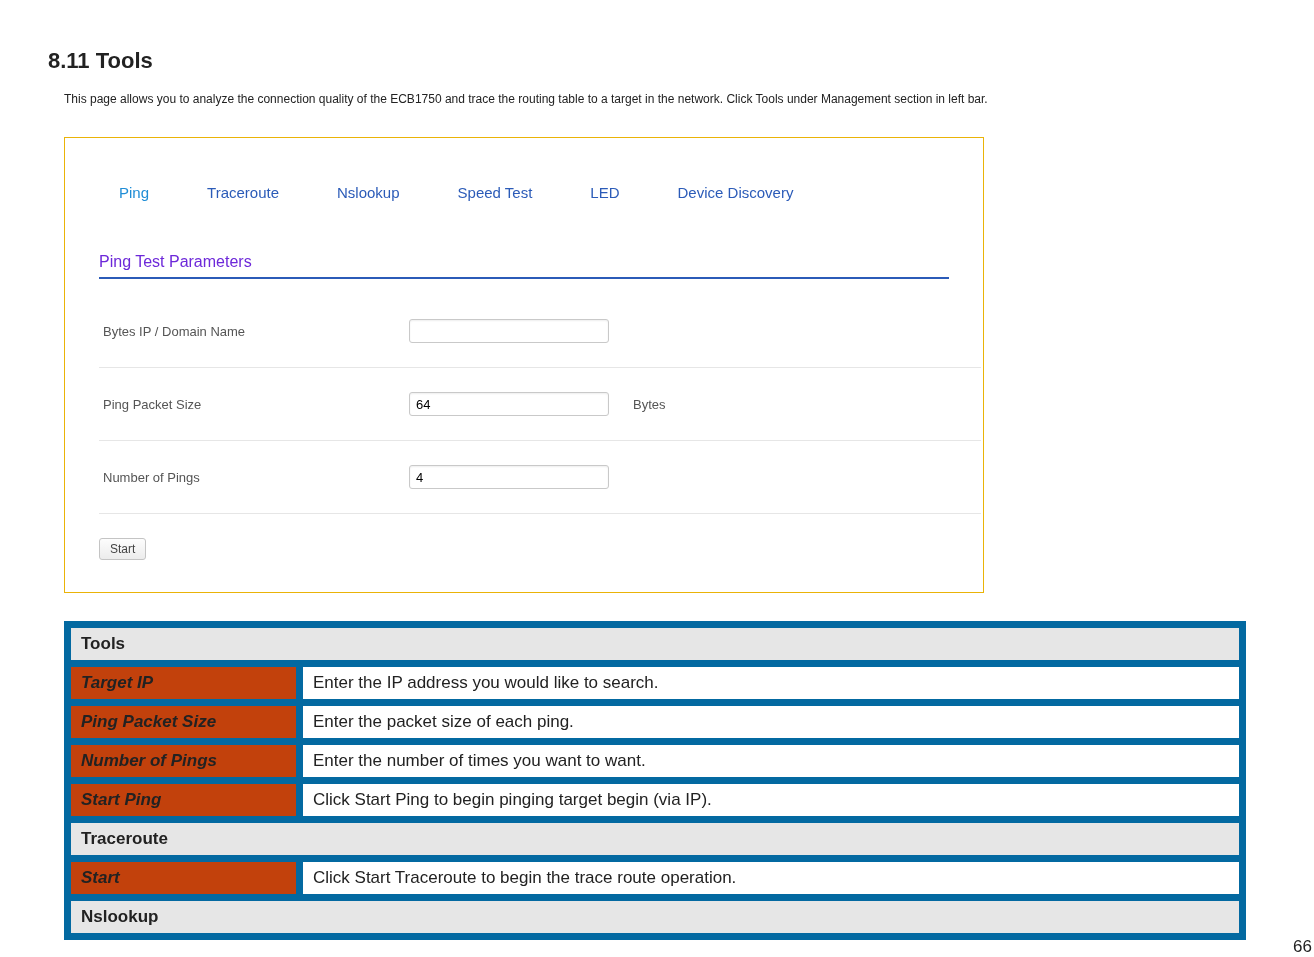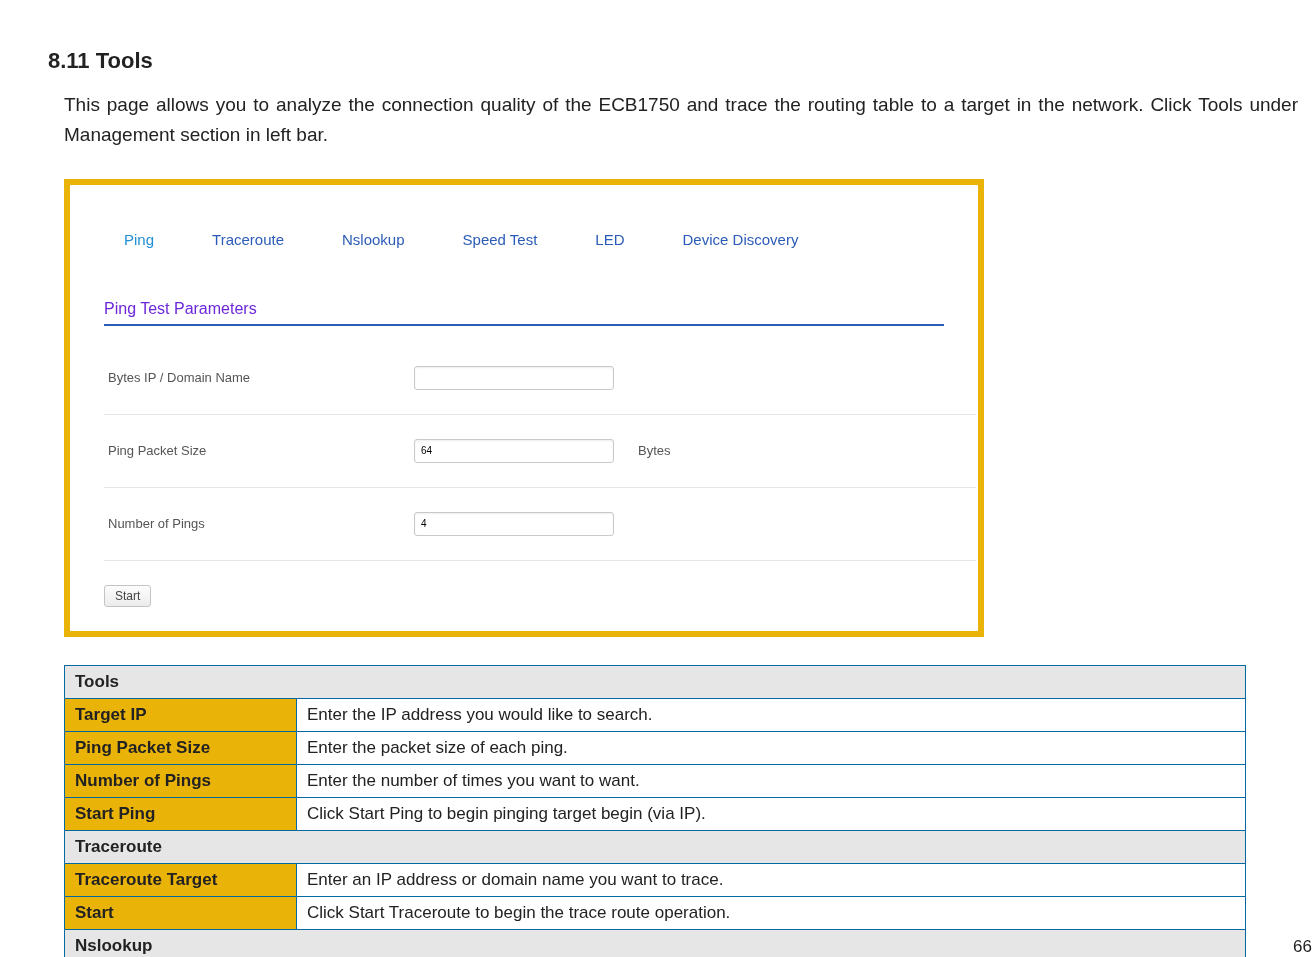--- a/index.html
+++ b/index.html
@@ -14,30 +14,30 @@
   }
   .page {
     padding: 0 16px 0 0;
   }
   h2.section-title {
     font-size: 22px;
     font-weight: 700;
     margin: 4px 0 6px 0;
   }
   .intro {
-    font-size: 19px;
+    font-size: 12px;
     line-height: 1.6;
     text-align: justify;
     margin-bottom: 28px;
   }
   .panel {
-    border: 6px solid #eab308;
+    border: 1px solid #eab308;
     background: #fff;
     width: 920px;
-    padding: 14px 18px 8px 18px;
+    padding: 14px 18px 16px 18px;
     margin-bottom: 28px;
   }
   .tab-row {
     display: flex;
     gap: 26px;
     font-family: Verdana, sans-serif;
     font-size: 15px;
     margin-bottom: 36px;
     padding-left: 4px;
   }
@@ -69,54 +69,55 @@
     vertical-align: middle;
   }
   .form-table td.label-col { width: 290px; }
   .form-table td.input-col { width: 230px; }
   .form-table input[type=text] {
     width: 200px;
     height: 24px;
     border: 1px solid #c9c9c9;
     border-radius: 3px;
     padding: 2px 6px;
-    font-size: 10px;
+    font-size: 13px;
     box-shadow: inset 0 1px 2px rgba(0,0,0,0.07);
   }
   .start-btn {
     margin-top: 8px;
     font-family: Verdana, sans-serif;
     font-size: 12px;
     color: #444;
     background: linear-gradient(#fdfdfd,#ececec);
     border: 1px solid #c4c4c4;
     border-radius: 3px;
     padding: 3px 10px;
     cursor: pointer;
   }
   table.desc-table {
     width: 1182px;
     border-collapse: collapse;
     border: 1.5px solid #000;
     font-size: 17px;
   }
   table.desc-table th, table.desc-table td {
-    border: 1px solid #0369a1;
+    border: 7px solid #0369a1;
     padding: 6px 10px;
     text-align: left;
     vertical-align: middle;
   }
   table.desc-table .section-row td, table.desc-table .section-row th {
     background: #e6e6e6;
     font-weight: 700;
   }
   table.desc-table .label-cell {
     width: 232px;
     font-weight: 700;
-    background: #eab308;
+    background: #c2410c;
+    font-style: italic;
   }
   .page-num {
     position: absolute;
     bottom: 16px;
     right: 18px;
     font-size: 17px;
   }
 </style>
 </head>
 <body>
@@ -177,24 +178,20 @@
       <td>Enter the number of times you want to want.</td>
     </tr>
     <tr>
       <td class="label-cell">Start Ping</td>
       <td>Click Start Ping to begin pinging target begin (via IP).</td>
     </tr>
     <tr class="section-row">
           <td colspan="2">Traceroute</td>
         </tr>
     <tr>
-      <td class="label-cell">Traceroute Target</td>
-      <td>Enter an IP address or domain name you want to trace.</td>
-    </tr>
-    <tr>
       <td class="label-cell">Start</td>
       <td>Click Start Traceroute to begin the trace route operation.</td>
     </tr>
     <tr class="section-row">
           <td colspan="2">Nslookup</td>
         </tr>
   </tbody>
     </table>
 </div>
 

